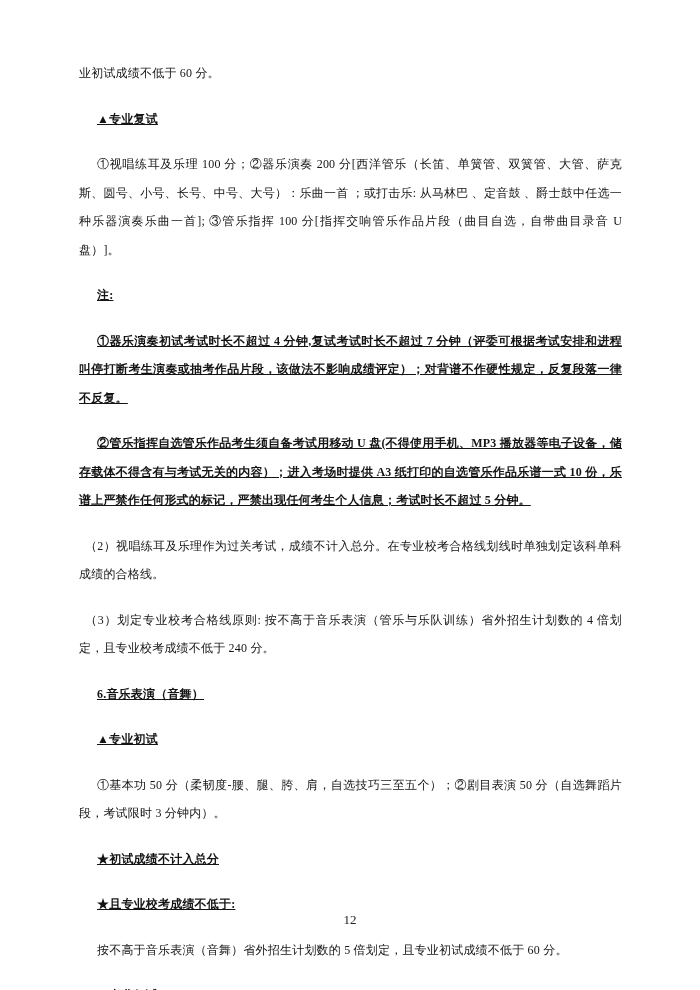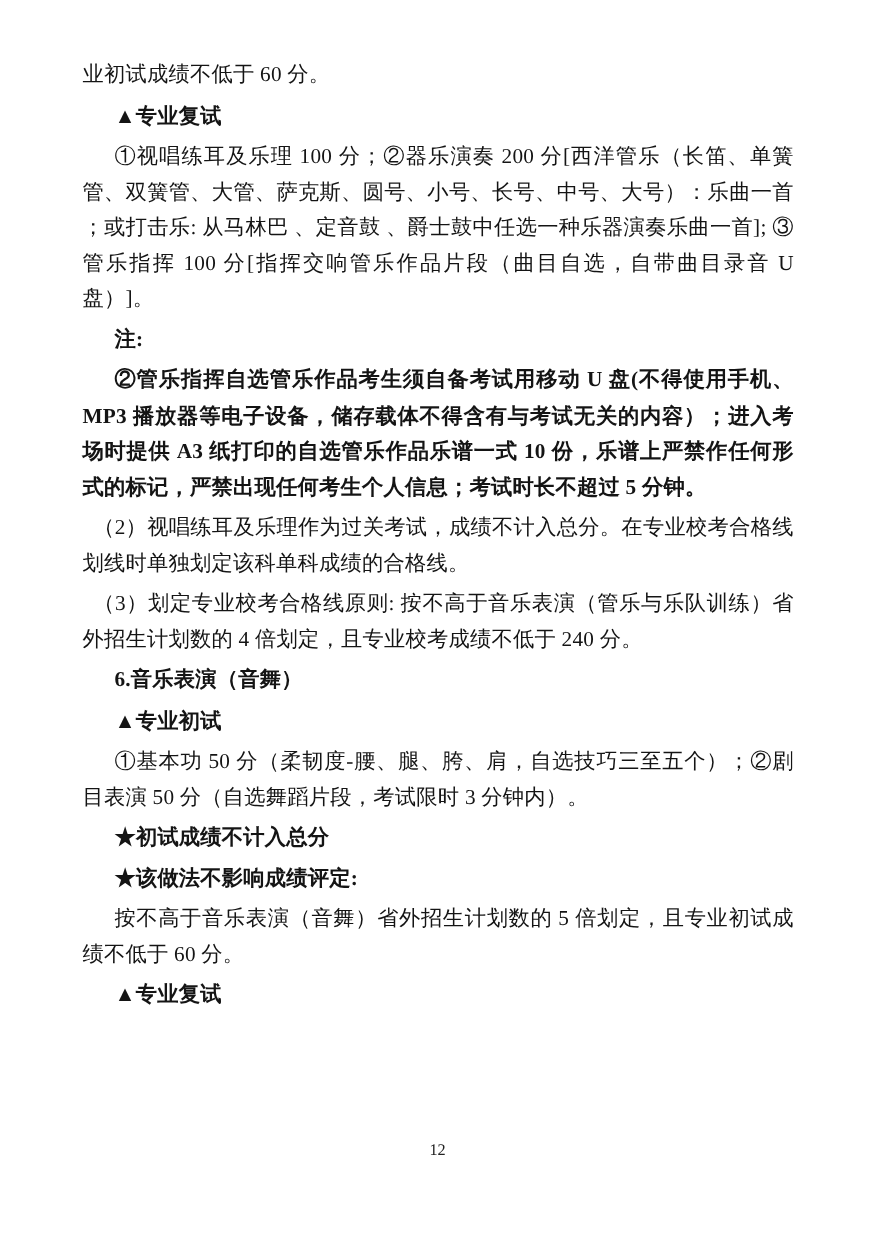--- a/index.html
+++ b/index.html
@@ -17,56 +17,57 @@
     overflow: hidden;
     box-sizing: border-box;
   }
   .content {
     position: absolute;
     left: 62px;
     top: 42px;
     width: 577px;
   }
   .content p {
-    margin: 4px;
+    margin: 17px;
     padding: 0;
-    font-size: 17px;
+    font-size: 12px;
     line-height: 28.5px;
     text-align: justify;
     letter-spacing: 0.2px;
   }
   .ind    { text-indent: 1.5em; }
   .ind-sm { text-indent: 0.5em; }
   .ind-lg { text-indent: 4.9em; }
-  .bold   { font-weight: 700; }
+  .bold   { font-weight: 700; text-decoration: underline; }
   .page-number {
     position: absolute;
     left: 0;
     top: 912px;
     width: 100%;
     text-align: center;
     font-size: 13px;
     color: #222222;
     font-family: "Liberation Serif", "DejaVu Serif", serif;
   }
 </style>
 </head>
 <body>
 
 <div class="page">
   <div class="content">
     <p>业初试成绩不低于 60 分。</p>
     <p class="ind bold">▲专业复试</p>
     <p class="ind">①视唱练耳及乐理 100 分；②器乐演奏 200 分[西洋管乐（长笛、单簧管、双簧管、大管、萨克斯、圆号、小号、长号、中号、大号）：乐曲一首 ；或打击乐: 从马林巴 、定音鼓 、爵士鼓中任选一种乐器演奏乐曲一首]; ③管乐指挥 100 分[指挥交响管乐作品片段（曲目自选，自带曲目录音 U 盘）]。</p>
     <p class="ind bold">注:</p>
+    <p class="ind bold">①器乐演奏初试考试时长不超过 4 分钟,复试考试时长不超过 7 分钟（评委可根据考试安排和进程叫停打断考生演奏或抽考作品片段，该做法不影响成绩评定）；对背谱不作硬性规定，反复段落一律不反复。</p>
     <p class="ind bold">②管乐指挥自选管乐作品考生须自备考试用移动 U 盘(不得使用手机、MP3 播放器等电子设备，储存载体不得含有与考试无关的内容）；进入考场时提供 A3 纸打印的自选管乐作品乐谱一式 10 份，乐谱上严禁作任何形式的标记，严禁出现任何考生个人信息；考试时长不超过 5 分钟。</p>
     <p class="ind-sm">（2）视唱练耳及乐理作为过关考试，成绩不计入总分。在专业校考合格线划线时单独划定该科单科成绩的合格线。</p>
     <p class="ind-sm">（3）划定专业校考合格线原则: 按不高于音乐表演（管乐与乐队训练）省外招生计划数的 4 倍划定，且专业校考成绩不低于 240 分。</p>
     <p class="ind bold">6.音乐表演（音舞）</p>
     <p class="ind bold">▲专业初试</p>
     <p class="ind">①基本功 50 分（柔韧度-腰、腿、胯、肩，自选技巧三至五个）；②剧目表演 50 分（自选舞蹈片段，考试限时 3 分钟内）。</p>
     <p class="ind bold">★初试成绩不计入总分</p>
-    <p class="ind bold">★该做法不影响成绩评定:</p>
+    <p class="ind bold">★且专业校考成绩不低于:</p>
     <p class="ind">按不高于音乐表演（音舞）省外招生计划数的 5 倍划定，且专业初试成绩不低于 60 分。</p>
     <p class="ind bold">▲专业复试</p>
   </div>
   <div class="page-number">12</div>
 </div>
 
 </body></html>

